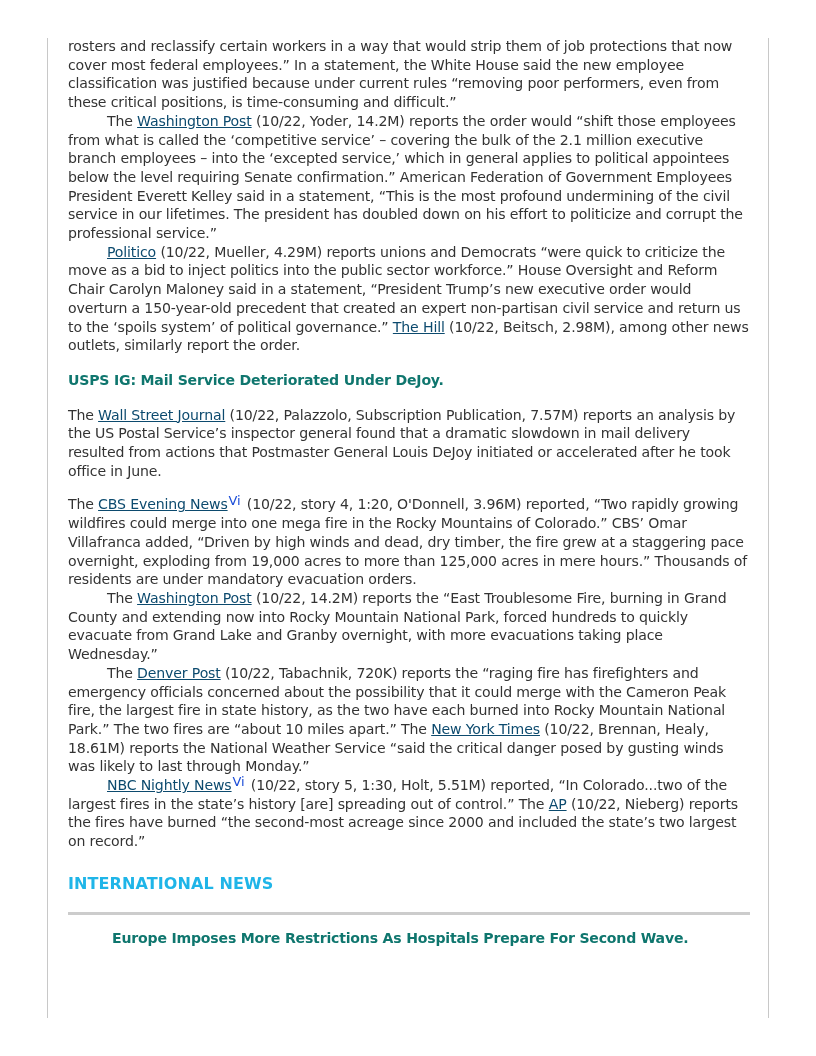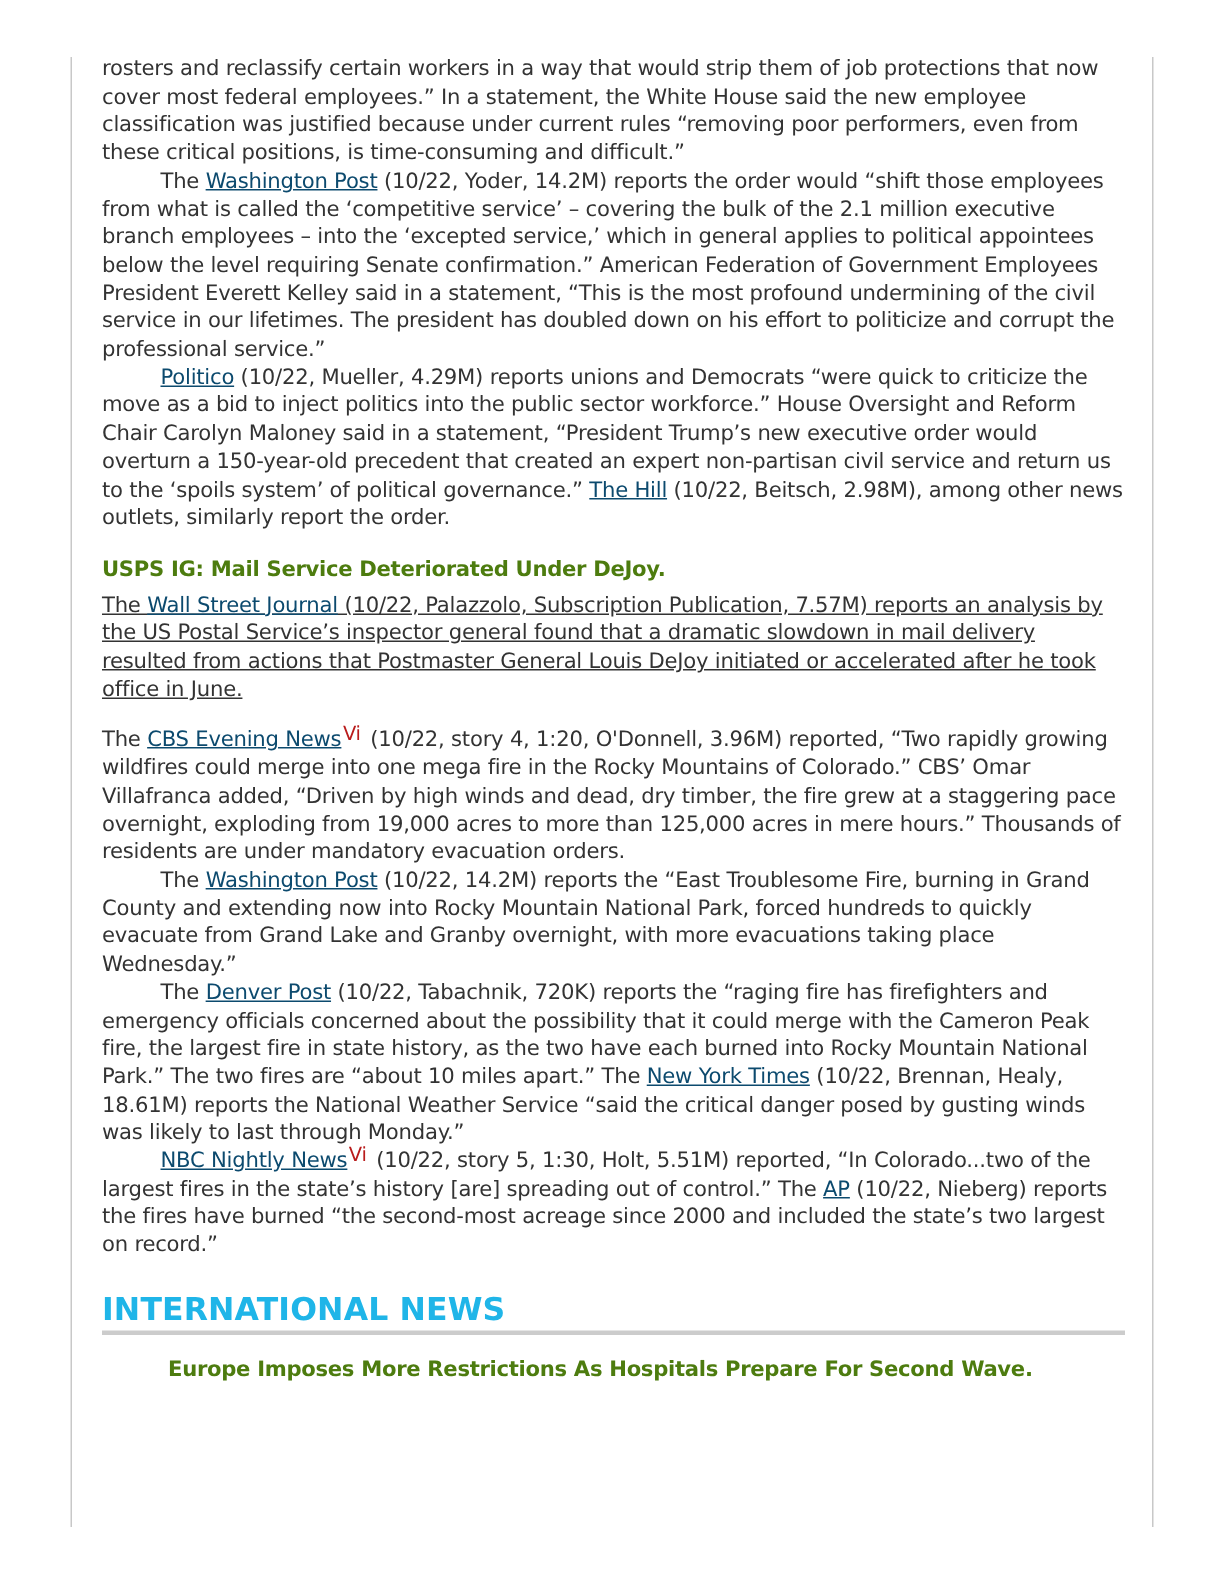--- a/index.html
+++ b/index.html
@@ -9,47 +9,47 @@
     border-left: 1px solid #c8c8c8; border-right: 1px solid #c8c8c8;
   }
   .content {
     position: absolute; left: 68px; top: 37px; width: 682px;
     font-family: "DejaVu Sans", sans-serif; font-size: 14.1px; line-height: 18.7px;
     color: #333333; letter-spacing: -0.15px;
   }
   p { margin: 0; }
   p.indent { text-indent: 39px; }
   a { color: #0c4a6e; text-decoration: underline; }
-  sup.vi { color: #b91c1c; font-size: 13px; vertical-align: 4px; line-height: 0; margin-left: 1px; margin-right: 2px; }
+  sup.vi { color: #1d4ed8; font-size: 13px; vertical-align: 4px; line-height: 0; margin-left: 1px; margin-right: 2px; }
   h3.story {
     font-family: "DejaVu Sans", sans-serif; font-weight: bold; font-size: 14.1px;
-    color: #4d7c0f; margin: 0; letter-spacing: -0.2px;
+    color: #0f766e; margin: 0; letter-spacing: -0.2px;
   }
   h2.section {
-    font-family: "DejaVu Sans", sans-serif; font-weight: bold; font-size: 21px;
-    color: #1fb5e8; margin: 0; padding-bottom: 4px;
+    font-family: "DejaVu Sans", sans-serif; font-weight: bold; font-size: 16px;
+    color: #1fb5e8; margin: 0; padding-bottom: 18px;
     border-bottom: 3px solid #cccccc; letter-spacing: 0.1px;
   }
 </style>
 </head>
 <body>
 
 <div class="frame"></div>
 
 <div class="content">
 
   <div>
     <p><span>rosters and reclassify certain workers in a way that would strip them of job protections that now cover most federal employees.” In a statement, the White House said the new employee classification was justified because under current rules “removing poor performers, even from these critical positions, is time-consuming and difficult.”</span></p>
     <p class="indent"><span>The </span><a href="#">Washington Post</a><span> (10/22, Yoder, 14.2M) reports the order would “shift those employees from what is called the ‘competitive service’ – covering the bulk of the 2.1 million executive branch employees – into the ‘excepted service,’ which in general applies to political appointees below the level requiring Senate confirmation.” American Federation of Government Employees President Everett Kelley said in a statement, “This is the most profound undermining of the civil service in our lifetimes. The president has doubled down on his effort to politicize and corrupt the professional service.”</span></p>
     <p class="indent"><a href="#">Politico</a><span> (10/22, Mueller, 4.29M) reports unions and Democrats “were quick to criticize the move as a bid to inject politics into the public sector workforce.” House Oversight and Reform Chair Carolyn Maloney said in a statement, “President Trump’s new executive order would overturn a 150-year-old precedent that created an expert non-partisan civil service and return us to the ‘spoils system’ of political governance.” </span><a href="#">The Hill</a><span> (10/22, Beitsch, 2.98M), among other news outlets, similarly report the order.</span></p>
   </div>
 
   <div style="margin-top:16px;">
     <h3 class="story">USPS IG: Mail Service Deteriorated Under DeJoy.</h3>
-    <p style="margin-top:5px;text-decoration:underline;"><span>The </span><a href="#">Wall Street Journal</a><span> (10/22, Palazzolo, Subscription Publication, 7.57M) reports an analysis by the US Postal Service’s inspector general found that a dramatic slowdown in mail delivery resulted from actions that Postmaster General Louis DeJoy initiated or accelerated after he took office in June.</span></p>
+    <p style="margin-top:16px;"><span>The </span><a href="#">Wall Street Journal</a><span> (10/22, Palazzolo, Subscription Publication, 7.57M) reports an analysis by the US Postal Service’s inspector general found that a dramatic slowdown in mail delivery resulted from actions that Postmaster General Louis DeJoy initiated or accelerated after he took office in June.</span></p>
   </div>
 
   <div style="margin-top:15px;">
     <p style="margin-top:5px;"><span>The </span><a href="#">CBS Evening News</a><sup class="vi">Vi</sup><span> (10/22, story 4, 1:20, O'Donnell, 3.96M) reported, “Two rapidly growing wildfires could merge into one mega fire in the Rocky Mountains of Colorado.” CBS’ Omar Villafranca added, “Driven by high winds and dead, dry timber, the fire grew at a staggering pace overnight, exploding from 19,000 acres to more than 125,000 acres in mere hours.” Thousands of residents are under mandatory evacuation orders.</span></p>
     <p class="indent"><span>The </span><a href="#">Washington Post</a><span> (10/22, 14.2M) reports the “East Troublesome Fire, burning in Grand County and extending now into Rocky Mountain National Park, forced hundreds to quickly evacuate from Grand Lake and Granby overnight, with more evacuations taking place Wednesday.”</span></p>
     <p class="indent"><span>The </span><a href="#">Denver Post</a><span> (10/22, Tabachnik, 720K) reports the “raging fire has firefighters and emergency officials concerned about the possibility that it could merge with the Cameron Peak fire, the largest fire in state history, as the two have each burned into Rocky Mountain National Park.” The two fires are “about 10 miles apart.” The </span><a href="#">New York Times</a><span> (10/22, Brennan, Healy, 18.61M) reports the National Weather Service “said the critical danger posed by gusting winds was likely to last through Monday.”</span></p>
     <p class="indent"><a href="#">NBC Nightly News</a><sup class="vi">Vi</sup><span> (10/22, story 5, 1:30, Holt, 5.51M) reported, “In Colorado...two of the largest fires in the state’s history [are] spreading out of control.” The </span><a href="#">AP</a><span> (10/22, Nieberg) reports the fires have burned “the second-most acreage since 2000 and included the state’s two largest on record.”</span></p>
   </div>
 
   <div style="margin-top:24px;">

